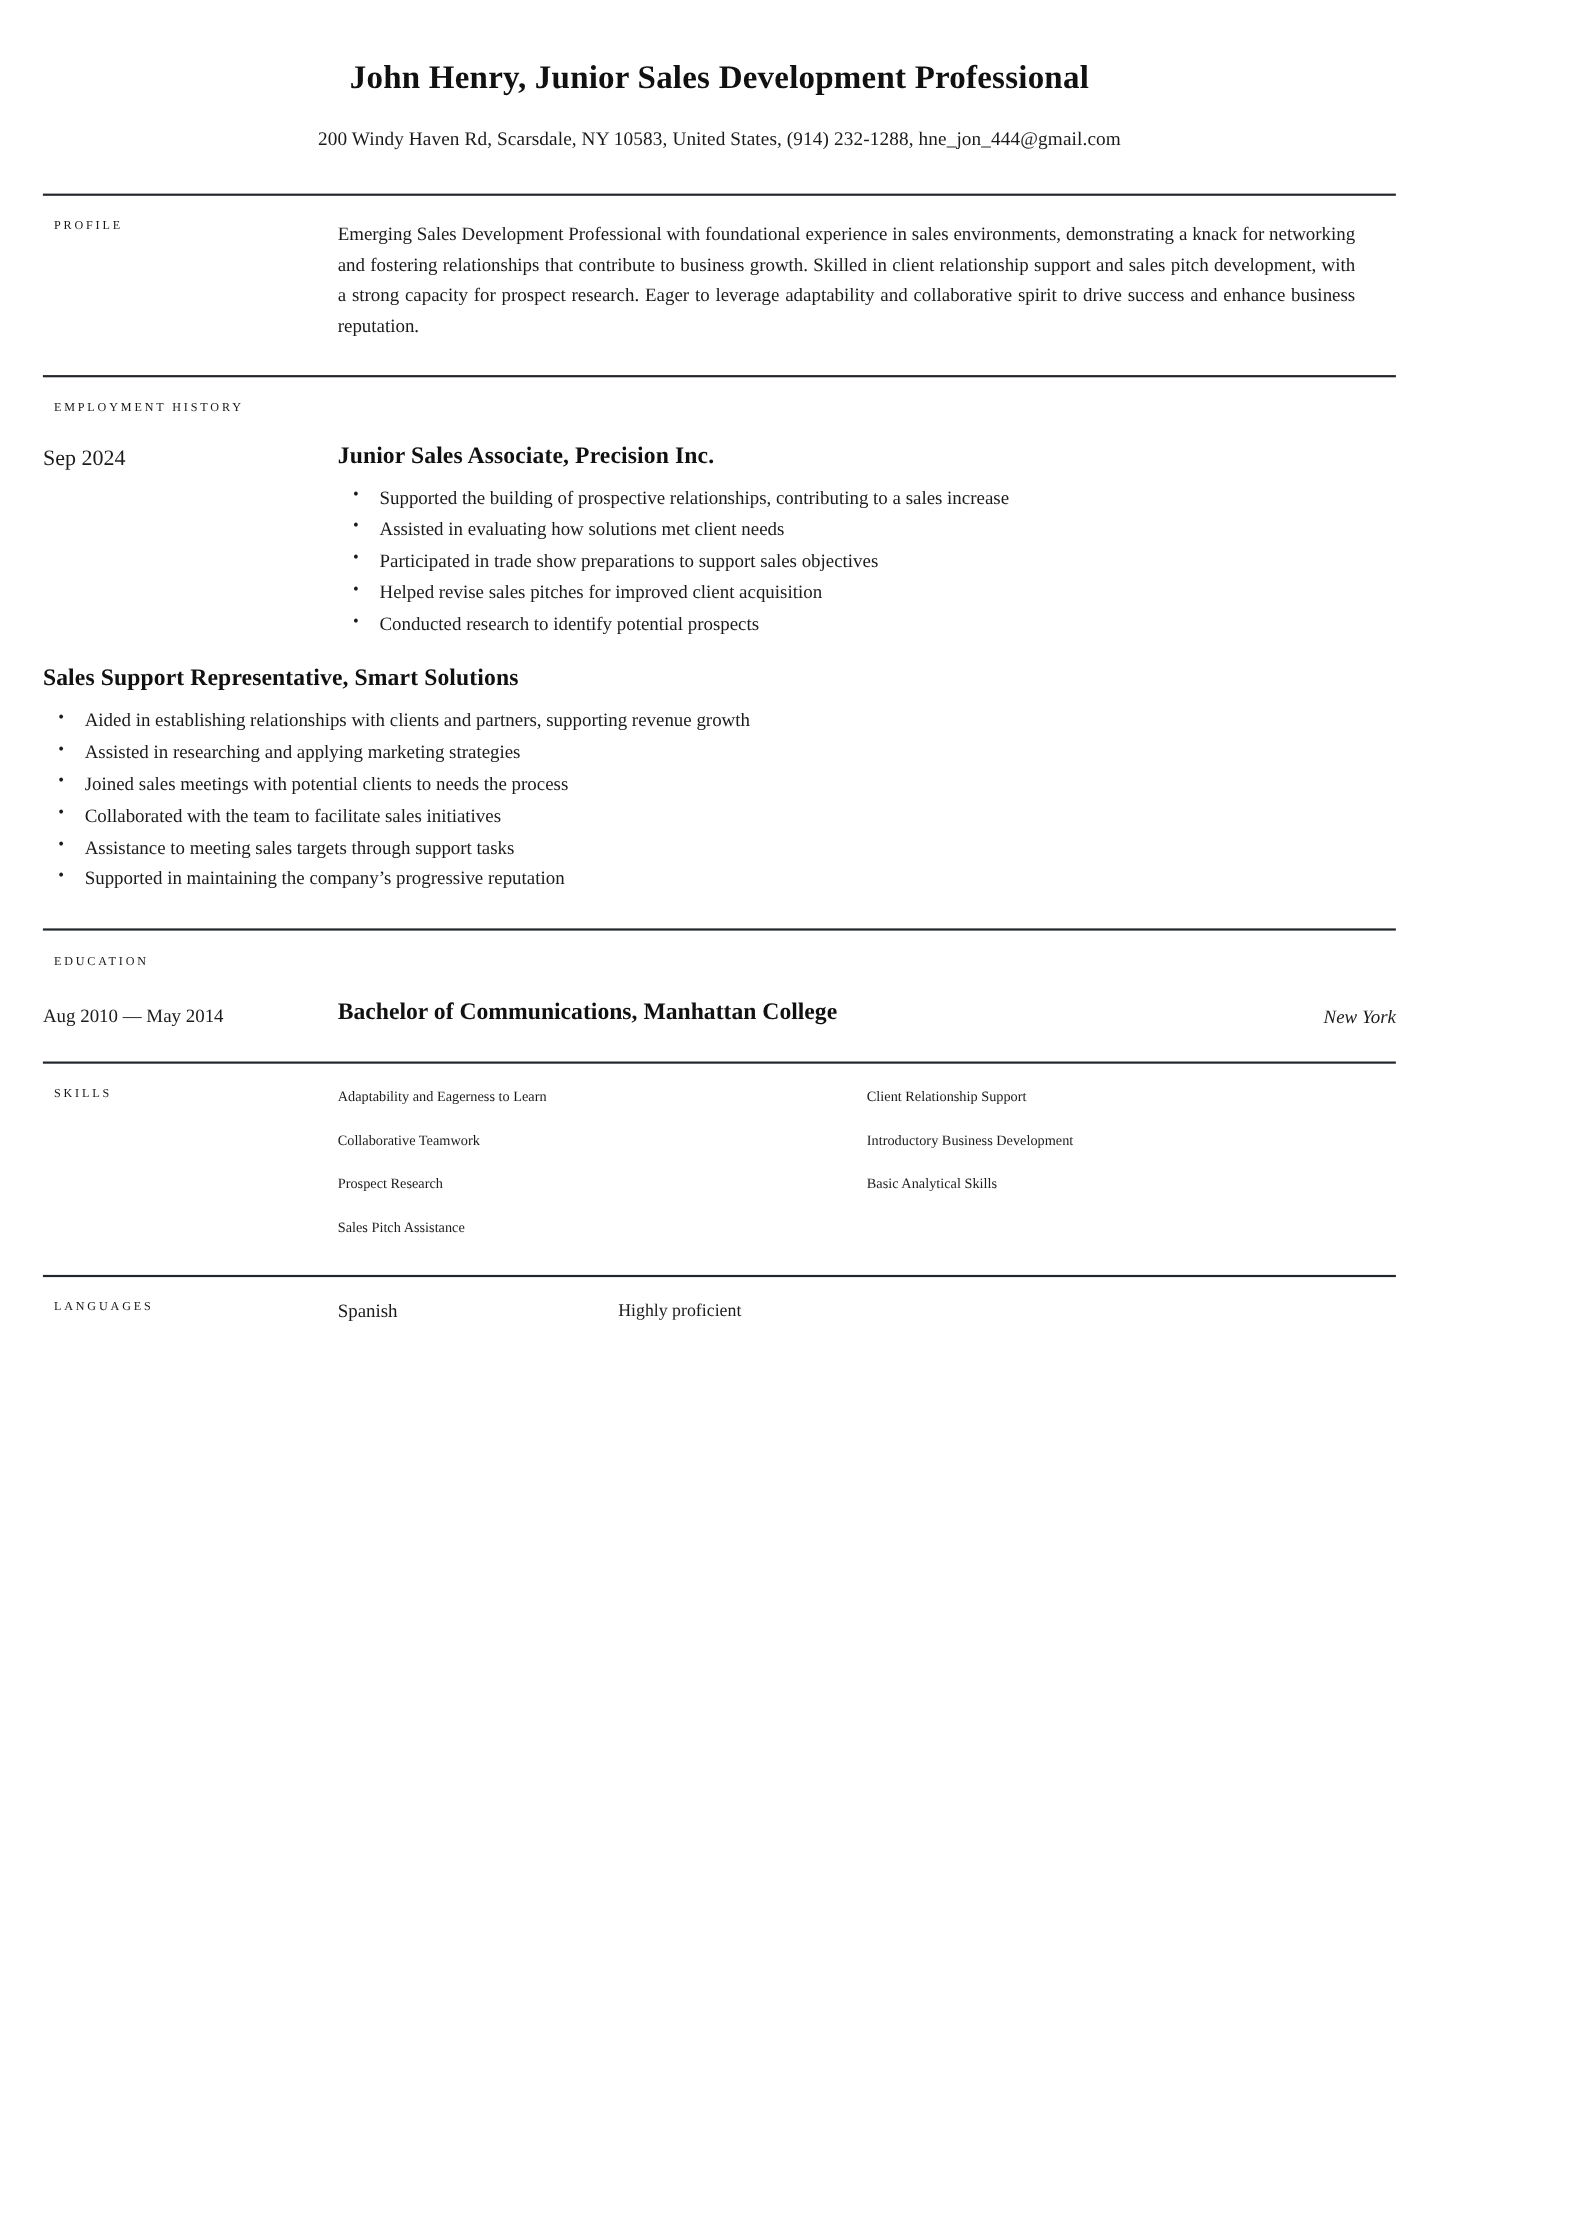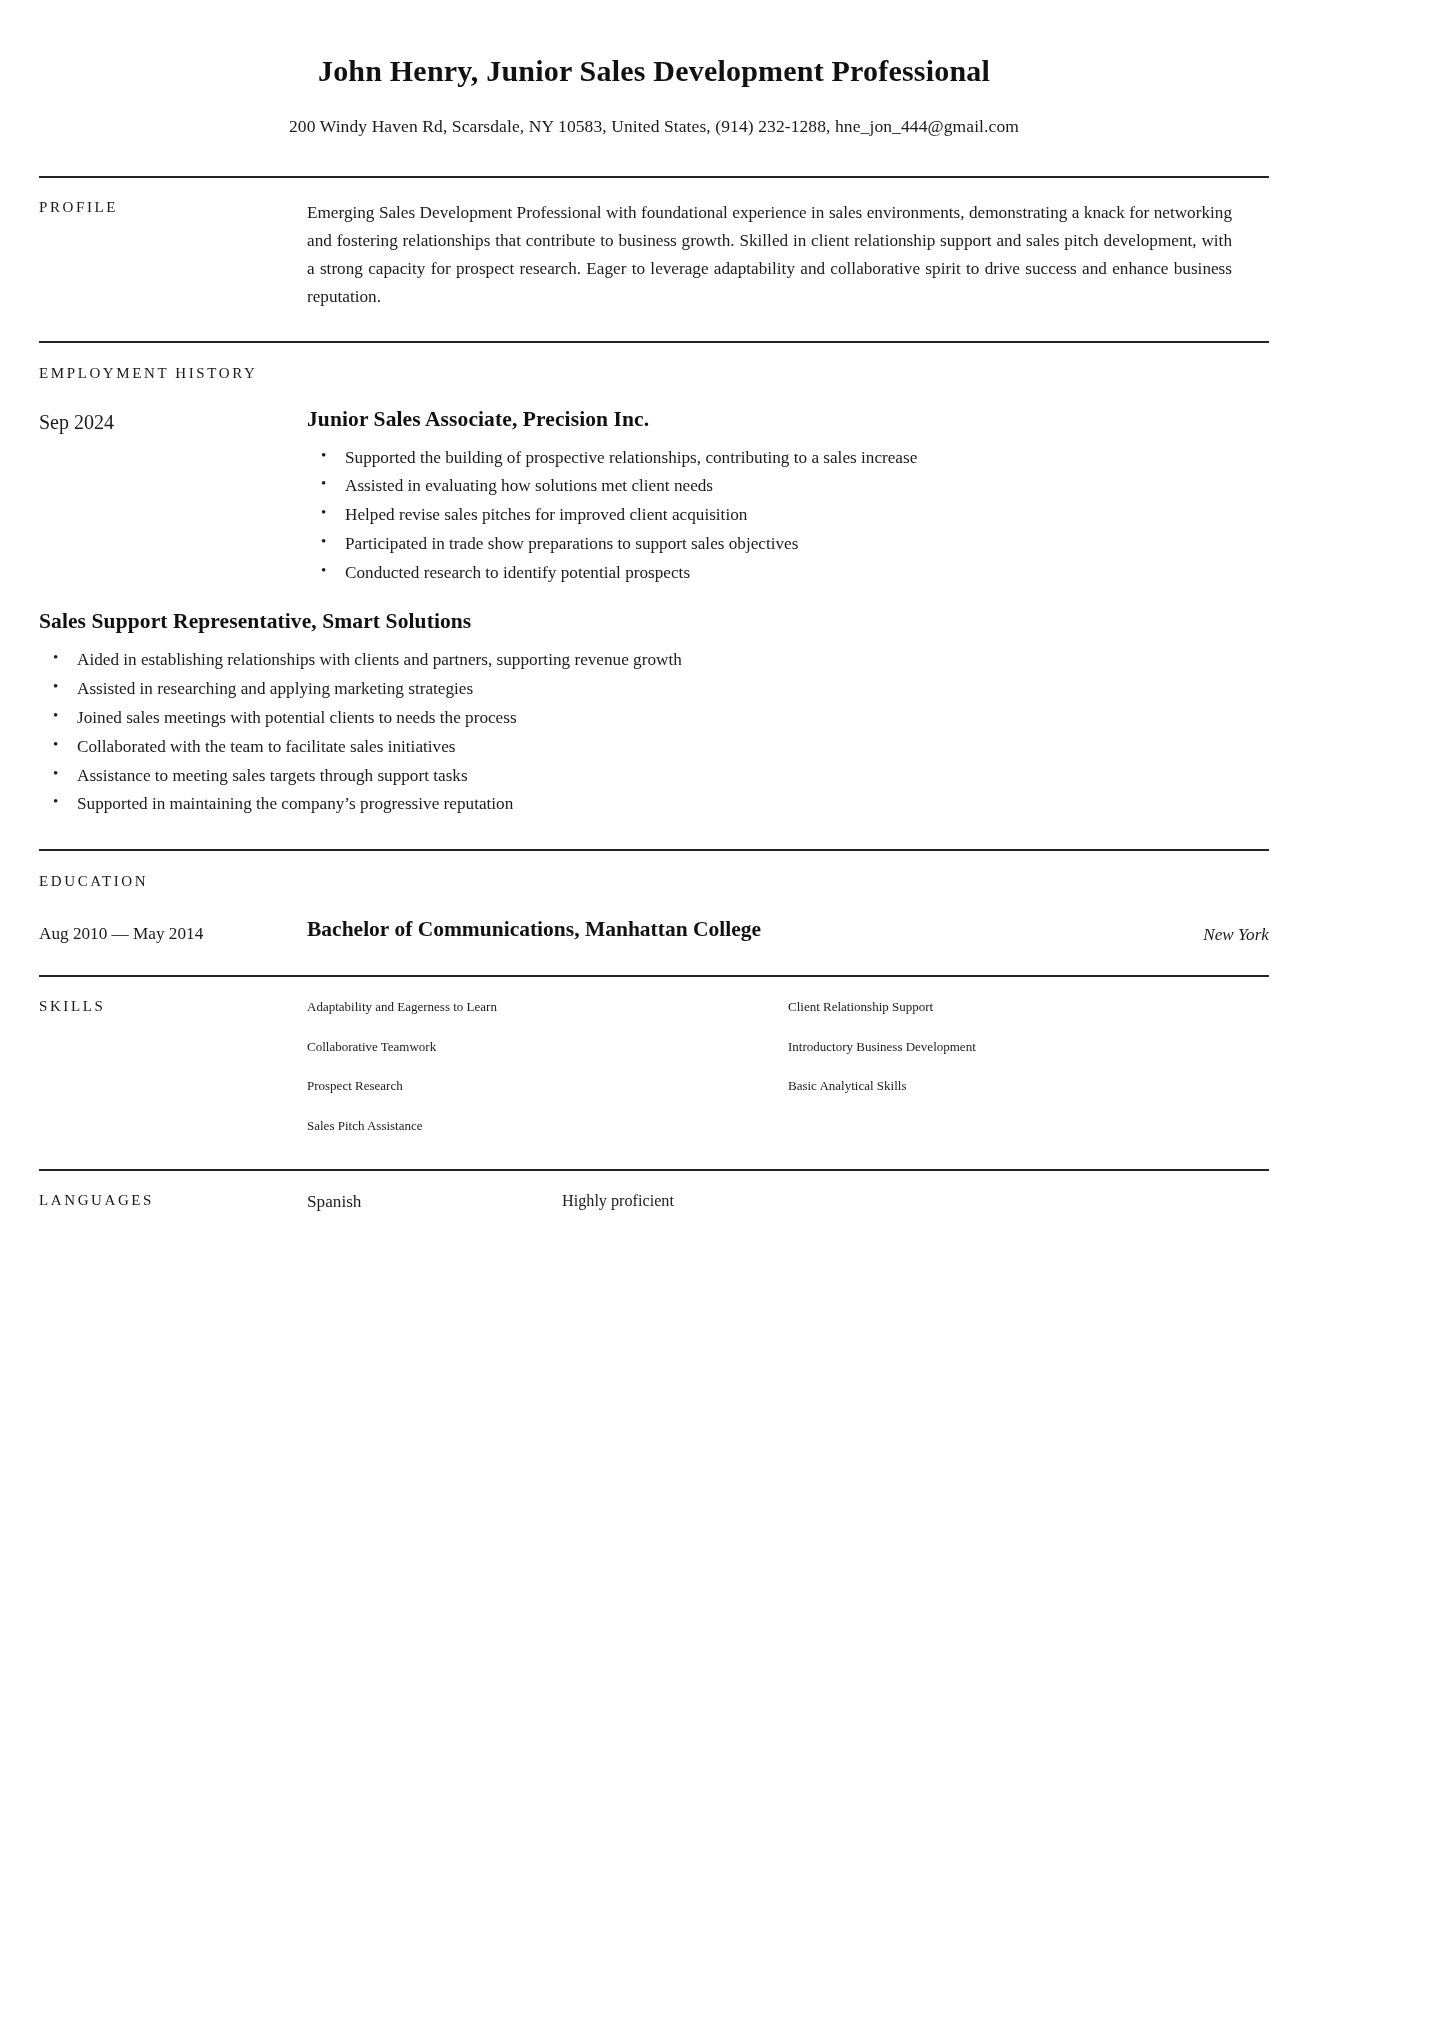--- a/index.html
+++ b/index.html
@@ -64,25 +64,26 @@
   .col-label {
     width: 268px;
     flex: 0 0 268px;
     box-sizing: border-box;
   }
   .col-body {
     flex: 1 1 auto;
     box-sizing: border-box;
   }
   .sec-title {
-    font-size: 15px;
+    font-size: 11px;
     letter-spacing: 2.6px;
     color: #16181b;
     text-transform: uppercase;
     white-space: nowrap;
+    margin-left: 10px;
   }
 
   
   .profile-sec { padding-top: 21px; padding-bottom: 30px; }
   .profile-text {
     font-size: 17.2px;
     line-height: 1.63;
     color: #1b1b1b;
     text-align: justify;
     max-width: 925px;
@@ -215,22 +216,22 @@
         <div class="col-body"></div>
       </div>
 
       <div class="entry">
         <div class="date">Sep 2024</div>
         <div class="detail">
           <div class="job-title">Junior Sales Associate, Precision Inc.</div>
           <ul class="bullets">
             <li>Supported the building of prospective relationships, contributing to a sales increase</li>
             <li>Assisted in evaluating how solutions met client needs</li>
+            <li>Participated in trade show preparations to support sales objectives</li>
             <li>Helped revise sales pitches for improved client acquisition</li>
-            <li>Participated in trade show preparations to support sales objectives</li>
             <li>Conducted research to identify potential prospects</li>
           </ul>
         </div>
       </div>
 
       <div class="entry">
         <div class="detail">
           <div class="job-title">Sales Support Representative, Smart Solutions</div>
           <ul class="bullets">
             <li>Aided in establishing relationships with clients and partners, supporting revenue growth</li>

